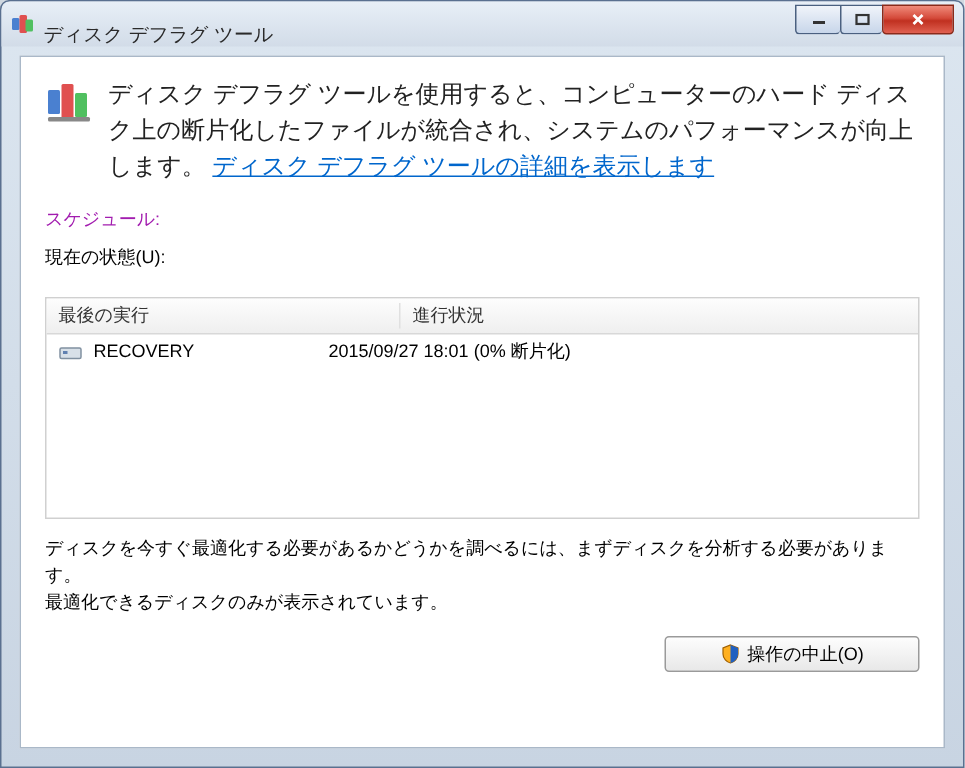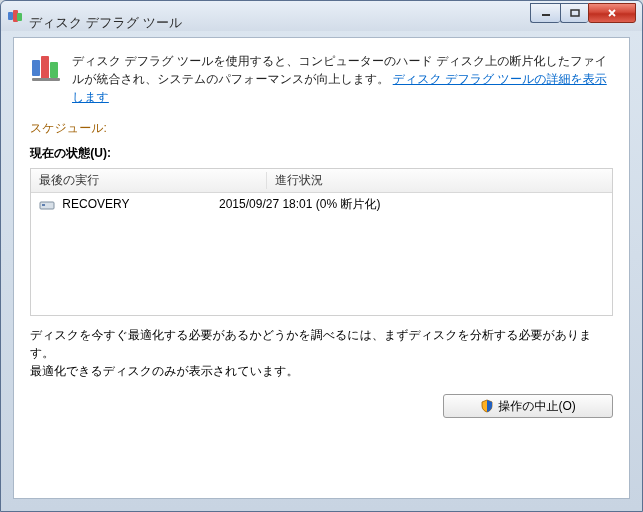--- a/index.html
+++ b/index.html
@@ -77,32 +77,32 @@
       display: flex;
       gap: 10px;
       margin-bottom: 14px;
     }
     .intro-icon {
       width: 32px;
       height: 32px;
       flex-shrink: 0;
     }
     .intro-text {
-      font-size: 12px;
+      font-size: 16px;
       line-height: 1.5;
       color: #222;
     }
     .intro-text a {
       color: #0066cc;
       text-decoration: underline;
       cursor: pointer;
     }
     .sched-label {
       margin-bottom: 8px;
-      color: #a16207;
+      color: #a21caf;
     }
     .sched-row {
       display: flex;
       justify-content: space-between;
       align-items: flex-start;
       margin-bottom: 6px;
     }
     .sched-info {
       padding-left: 16px;
     }
@@ -111,22 +111,21 @@
       font-size: 13px;
       margin-bottom: 6px;
     }
     .sched-sub {
       margin-bottom: 10px;
     }
     .sched-next {
       margin-bottom: 14px;
     }
     .status-label {
-      margin-bottom: 6px;
-      font-weight: bold;
+      margin-bottom: 18px;
     }
     .btn {
       display: inline-flex;
       align-items: center;
       justify-content: center;
       gap: 4px;
       height: 24px;
       padding: 0 12px;
       background: linear-gradient(to bottom, #fdfdfd, #e8e8e8);
       border: 1px solid #9a9a9a;

